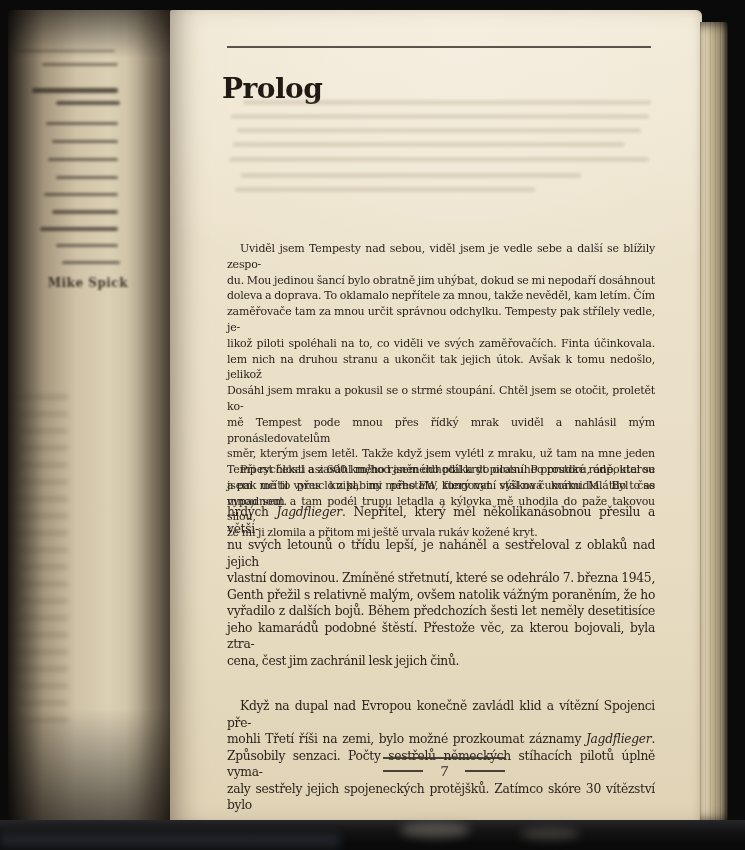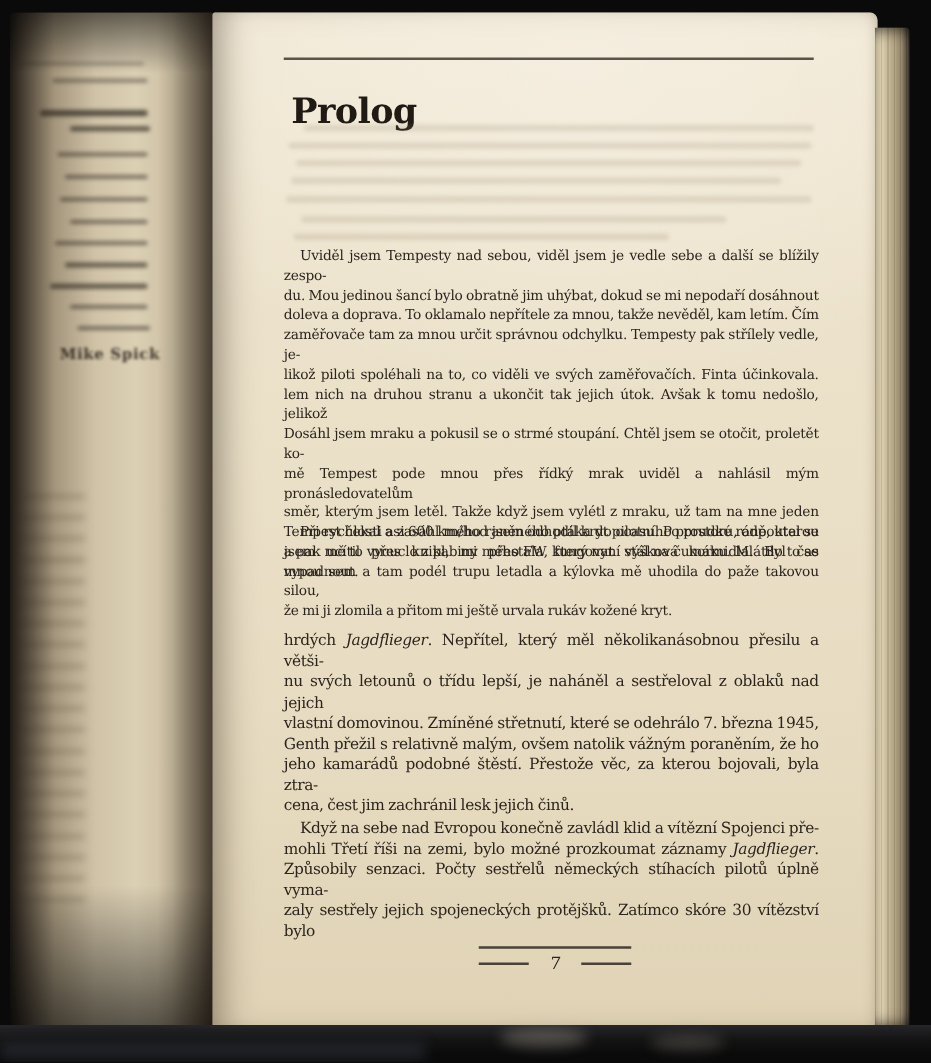--- a/index.html
+++ b/index.html
@@ -24,32 +24,32 @@
 
   
   .page{position:absolute;left:170px;top:10px;width:532px;height:812px;border-radius:2px 6px 6px 2px;
     background:linear-gradient(180deg,#f2e9d6 0%,#ece2cb 30%,#e8ddc3 65%,#e0d3b6 100%);
     box-shadow:inset 20px 0 28px -14px rgba(60,45,30,.5), inset -6px 0 10px -6px rgba(120,100,70,.5);}
   .page::before{content:'';position:absolute;inset:0;border-radius:inherit;pointer-events:none;
     background:radial-gradient(120% 55% at 55% 6%, rgba(255,255,255,.28), rgba(255,255,255,0) 60%);}
 
   .rule{position:absolute;top:36px;left:57px;width:424px;height:2px;background:#3e3831;opacity:.85;}
 
-  h1.title{position:absolute;top:62px;left:63px;margin:0;font-size:28px;line-height:34px;
+  h1.title{position:absolute;top:62px;left:52px;margin:0;font-size:28px;line-height:34px;
     font-weight:bold;color:#1f1a14;letter-spacing:-.5px;}
 
   .ghost{position:absolute;left:57px;top:0;width:428px;height:200px;pointer-events:none;}
   .ghost b{position:absolute;display:block;height:5px;background:#8a7a60;opacity:.20;filter:blur(1.6px);border-radius:2px;}
 
   .para{position:absolute;left:57px;width:428px;color:#2b241d;}
   .excerpt{font-size:11px;line-height:15.8px;letter-spacing:-.2px;word-spacing:-.5px;}
   .bodytext{font-size:12.3px;line-height:16.5px;letter-spacing:-.3px;word-spacing:-.6px;}
   .line{text-align:justify;text-align-last:justify;}
   .line.last{text-align-last:left;}
-  .indent .line:first-child{text-indent:13px;}
+  .indent .line:first-child{text-indent:13px;margin-top:44px;}
   .line i{font-style:italic;}
 
   .footer{position:absolute;top:747px;left:213px;width:122px;}
   .footer .topline{height:2px;background:#38322a;margin-bottom:5px;opacity:.9;}
   .footer .row{display:flex;justify-content:space-between;align-items:center;}
   .footer .seg{width:40px;height:2px;background:#38322a;opacity:.9;}
   .footer .num{font-size:13.5px;line-height:1;color:#2b241d;transform:skewX(-6deg) translateY(1px);}
 
   
   .edges{position:absolute;left:700px;top:22px;width:28px;height:800px;border-radius:0 4px 4px 0;
@@ -126,26 +126,27 @@
         <div class="line">a pak mě to vycuclo z kabiny mého FW, který nyní stál na čumáku. Mlátilo to se</div>
         <div class="line">mnou sem a tam podél trupu letadla a kýlovka mě uhodila do paže takovou silou,</div>
         <div class="line last">že mi ji zlomila a přitom mi ještě urvala rukáv kožené kryt.</div>
       </div>
 
     <div class="para bodytext" style="top:494px">
         <div class="line">hrdých <i>Jagdflieger</i>. Nepřítel, který měl několikanásobnou přesilu a větši-</div>
         <div class="line">nu svých letounů o třídu lepší, je naháněl a sestřeloval z oblaků nad jejich</div>
         <div class="line">vlastní domovinou. Zmíněné střetnutí, které se odehrálo 7. března 1945,</div>
         <div class="line">Genth přežil s relativně malým, ovšem natolik vážným poraněním, že ho</div>
+        <div class="line">vyřadilo z dalších bojů. Během předchozích šesti let neměly desetitisíce</div>
         <div class="line">jeho kamarádů podobné štěstí. Přestože věc, za kterou bojovali, byla ztra-</div>
         <div class="line last">cena, čest jim zachránil lesk jejich činů.</div>
       </div>
 
     <div class="para bodytext indent" style="top:644px">
-        <div class="line">Když na sebe nad Evropou konečně zavládl klid a vítězní Spojenci pře-</div>
+        <div class="line">Když na dupal nad Evropou konečně zavládl klid a vítězní Spojenci pře-</div>
         <div class="line">mohli Třetí říši na zemi, bylo možné prozkoumat záznamy <i>Jagdflieger</i>.</div>
         <div class="line">Způsobily senzaci. Počty sestřelů německých stíhacích pilotů úplně vyma-</div>
         <div class="line last">zaly sestřely jejich spojeneckých protějšků. Zatímco skóre 30 vítězství bylo</div>
       </div>
 
     <div class="footer">
       <div class="topline"></div>
       <div class="row">
         <span class="seg"></span>
         <span class="num">7</span>

